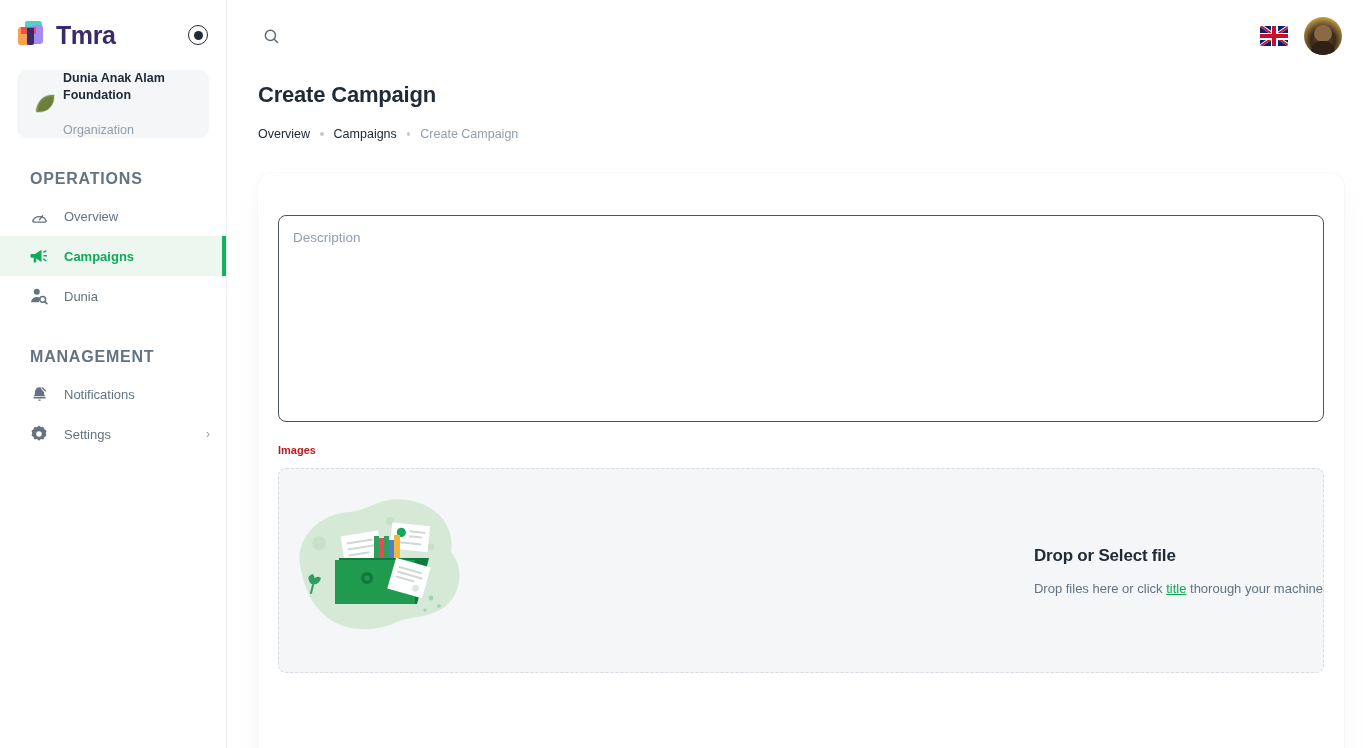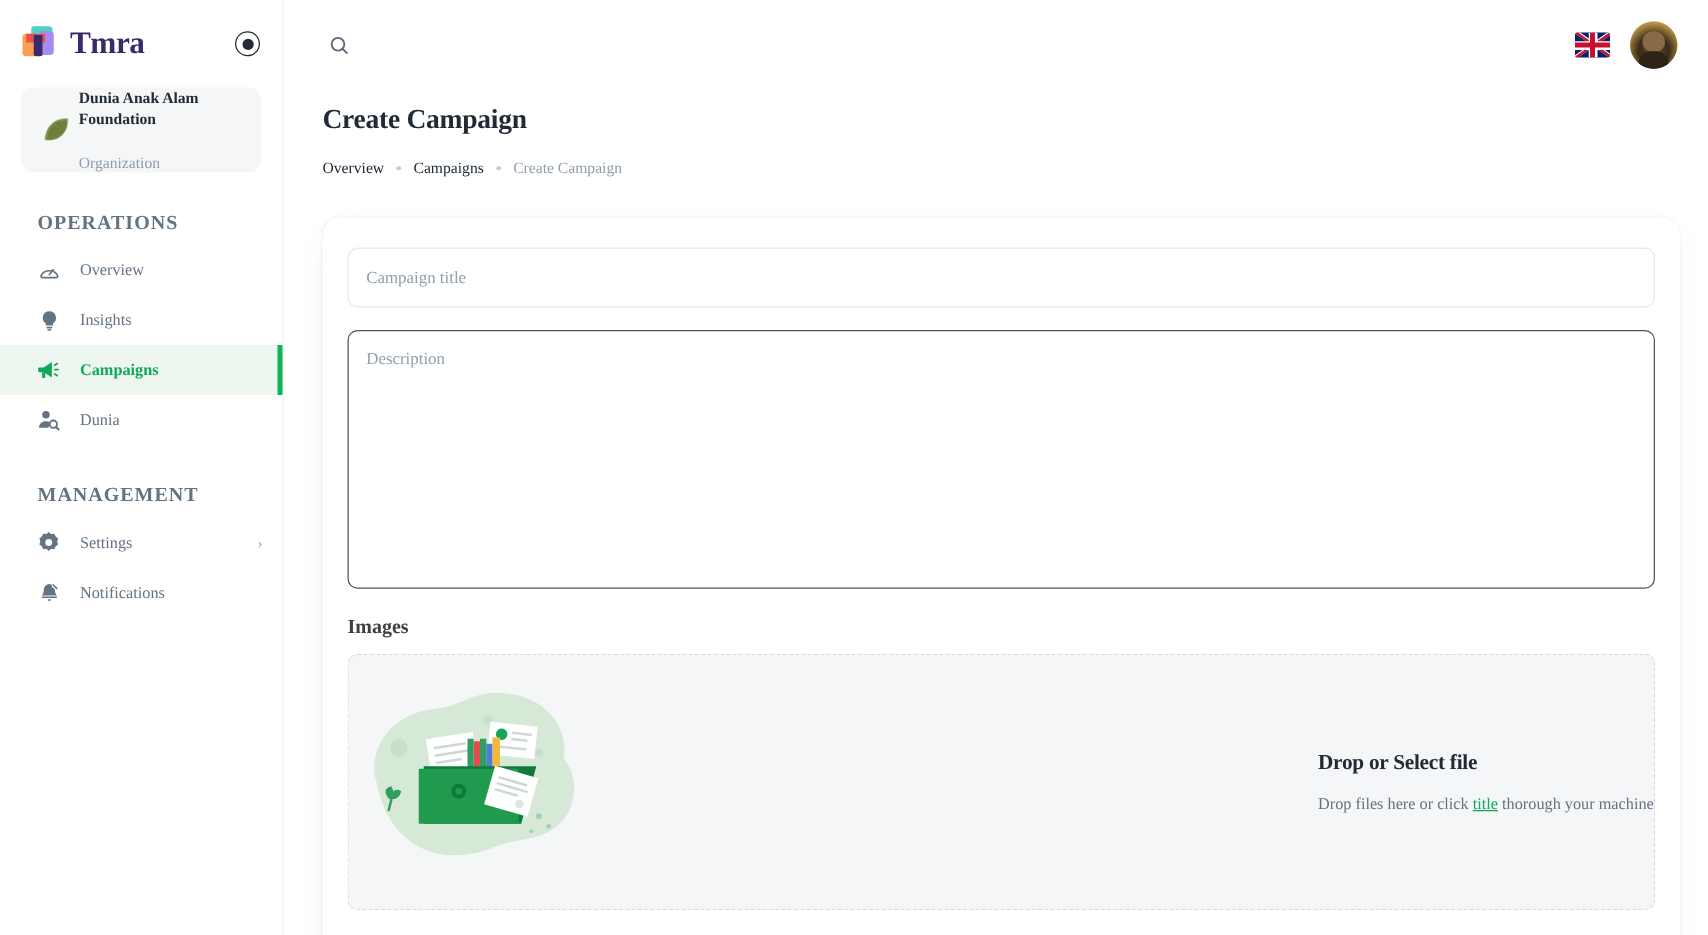--- a/index.html
+++ b/index.html
@@ -3,21 +3,21 @@
 <meta charset="utf-8">
 <style>
   * { box-sizing: border-box; margin: 0; padding: 0; }
   html, body {
     width: 1366px; height: 748px;
     font-family: "Liberation Sans", sans-serif;
     background: #ffffff;
     overflow: hidden;
     -webkit-font-smoothing: antialiased;
   }
-  .app { display: flex; width: 1366px; height: 565px; font-family: Liberation Serif, serif; }
+  .app { display: flex; width: 1366px; height: 565px; }
 
   
   .sidebar {
     width: 227px; height: 748px; flex: 0 0 227px;
     background: #ffffff;
     border-right: 1px solid #eef0f2;
     position: relative;
   }
   .brand-row {
     height: 70px; display: flex; align-items: center;
@@ -120,21 +120,21 @@
   }
   .field {
     height: 48px; border: 1px solid #e4e7eb; border-radius: 8px;
     display: flex; align-items: center; padding: 0 14px;
     font-size: 13.5px; color: #919eab; cursor: text;
   }
   .textarea {
     margin-top: 18px; height: 207px; border: 1.4px solid #4a5562; border-radius: 8px;
     padding: 14px; font-size: 13.5px; color: #919eab; cursor: text;
   }
-  .images-label { margin-top: 22px; font-size: 16px; font-weight: 700; color: #404040; }
+  .images-label { margin-top: 22px; font-size: 11px; font-weight: 700; color: #b91c1c; }
   .dropzone {
     margin-top: 12px; height: 205px; border: 1.5px dashed #d6dbe1;
     border-radius: 8px; background: #f4f6f8;
     display: flex; align-items: center; justify-content: space-between; gap: 46px;
     cursor: pointer;
   }
   .dz-illus { width: 200px; height: 170px; position: relative; flex: 0 0 200px; }
   .dz-text { max-width: 420px; }
   .dz-title { font-size: 17px; font-weight: 700; color: #212b36; letter-spacing: -0.2px; }
   .dz-sub { margin-top: 15px; font-size: 13px; color: #637381; }
@@ -182,30 +182,20 @@
       <div class="nav-item">
         <span class="ico">
           <svg width="19" height="19" viewBox="0 0 24 24" fill="none" stroke="#637381" stroke-width="1.7" stroke-linecap="round">
             <path d="M3.5 17.5 a9 8 0 0 1 17 0 a1.6 1.6 0 0 1-1.6 1.6 H5.1 a1.6 1.6 0 0 1-1.6-1.6 z"></path>
             <path d="M12 16 l4-5"></path>
           </svg>
         </span>
         <span>Overview</span>
       </div>
 
-      <div class="nav-item">
-        <span class="ico">
-          <svg width="19" height="19" viewBox="0 0 24 24">
-            <path d="M12 2.6 a6.6 6.6 0 0 0-3.7 12.1 v2.1 h7.4 v-2.1 A6.6 6.6 0 0 0 12 2.6 z" fill="#637381"></path>
-            <rect x="9" y="18.2" width="6" height="1.7" rx="0.8" fill="#637381"></rect>
-            <rect x="9.9" y="20.6" width="4.2" height="1.6" rx="0.8" fill="#637381"></rect>
-          </svg>
-        </span>
-        <span>Insights</span>
-      </div>
 
       <div class="nav-item active">
         <span class="ico">
           <svg width="20" height="20" viewBox="0 0 24 24">
             <path d="M3 9.6 h4.2 L15 4.4 v14.8 L7.2 14.1 H3 a1.2 1.2 0 0 1-1.2-1.2 v-2.1 A1.2 1.2 0 0 1 3 9.6 z" fill="#0fa958"></path>
             <rect x="5.6" y="14.1" width="3.1" height="5.6" rx="1.1" fill="#0fa958"></rect>
             <path d="M17.6 7.4 l2.6-1.6 M17.9 11.7 h3 M17.6 15.8 l2.6 1.7" stroke="#0fa958" stroke-width="1.6" stroke-linecap="round" fill="none"></path>
           </svg>
         </span>
         <span>Campaigns</span>
@@ -219,43 +209,43 @@
             <circle cx="16.4" cy="16" r="3.5" fill="none" stroke="#637381" stroke-width="1.8"></circle>
             <path d="M19 18.7 l2.4 2.4" stroke="#637381" stroke-width="2" stroke-linecap="round"></path>
           </svg>
         </span>
         <span>Dunia</span>
       </div>
     </div>
 
     <div class="nav-section">
       <div class="nav-label mgmt">MANAGEMENT</div>
-
-      <div class="nav-item">
-        <span class="ico">
-          <svg width="20" height="20" viewBox="0 0 24 24">
-            <path d="M12 1.9 l2.3 2 l3-.4 l1.3 2.8 l2.4 1.8 l-.9 2.9 l.9 2.9 l-2.4 1.8 l-1.3 2.8 l-3-.4 l-2.3 2 l-2.3-2 l-3 .4 l-1.3-2.8 l-2.4-1.8 l.9-2.9 l-.9-2.9 l2.4-1.8 l1.3-2.8 l3 .4 z" fill="#637381"></path>
-            <circle cx="12" cy="12" r="3.3" fill="#ffffff"></circle>
-          </svg>
-        </span>
-        <span>Settings</span>
-        <span class="chev">›</span>
-      </div>
 
       <div class="nav-item">
         <span class="ico">
           <svg width="19" height="19" viewBox="0 0 24 24">
             <path d="M12 2.8 a5.6 5.6 0 0 0-5.6 5.6 c0 4.4-1.9 5.9-1.9 5.9 h15 s-1.9-1.5-1.9-5.9 A5.6 5.6 0 0 0 12 2.8 z" fill="#637381"></path>
             <rect x="4.2" y="15.3" width="15.6" height="1.7" rx="0.8" fill="#637381"></rect>
             <rect x="10.4" y="18.2" width="3.2" height="1.6" rx="0.8" fill="#637381"></rect>
             <path d="M15.5 3.3 l3.9 3.9 l-1.5 1.5 l-3.9-3.9 z" fill="#ffffff"></path>
             <path d="M16 3.8 l3.4 3.4" stroke="#637381" stroke-width="1.7" stroke-linecap="round"></path>
           </svg>
         </span>
         <span>Notifications</span>
+      </div>
+
+      <div class="nav-item">
+        <span class="ico">
+          <svg width="20" height="20" viewBox="0 0 24 24">
+            <path d="M12 1.9 l2.3 2 l3-.4 l1.3 2.8 l2.4 1.8 l-.9 2.9 l.9 2.9 l-2.4 1.8 l-1.3 2.8 l-3-.4 l-2.3 2 l-2.3-2 l-3 .4 l-1.3-2.8 l-2.4-1.8 l.9-2.9 l-.9-2.9 l2.4-1.8 l1.3-2.8 l3 .4 z" fill="#637381"></path>
+            <circle cx="12" cy="12" r="3.3" fill="#ffffff"></circle>
+          </svg>
+        </span>
+        <span>Settings</span>
+        <span class="chev">›</span>
       </div>
     </div>
   </aside>
 
   <main class="main">
 
     <div class="topbar">
       <div class="search-btn">
         <svg width="19" height="19" viewBox="0 0 24 24" fill="none" stroke="#5c6b7a" stroke-width="1.9" stroke-linecap="round">
           <circle cx="10.6" cy="10.6" r="6.4"></circle>
@@ -283,23 +273,20 @@
         <span class="crumb">Overview</span>
         <span class="crumb-dot"></span>
         <span class="crumb">Campaigns</span>
         <span class="crumb-dot"></span>
         <span class="crumb muted">Create Campaign</span>
       </nav>
     </div>
 
     <section class="card">
 
-      <div class="field">
-        <span>Campaign title</span>
-      </div>
 
       <div class="textarea">
         <span>Description</span>
       </div>
 
       <div class="images-label">Images</div>
 
       <div class="dropzone">
         <div class="dz-illus">
           <svg width="200" height="170" viewBox="0 0 200 170">

